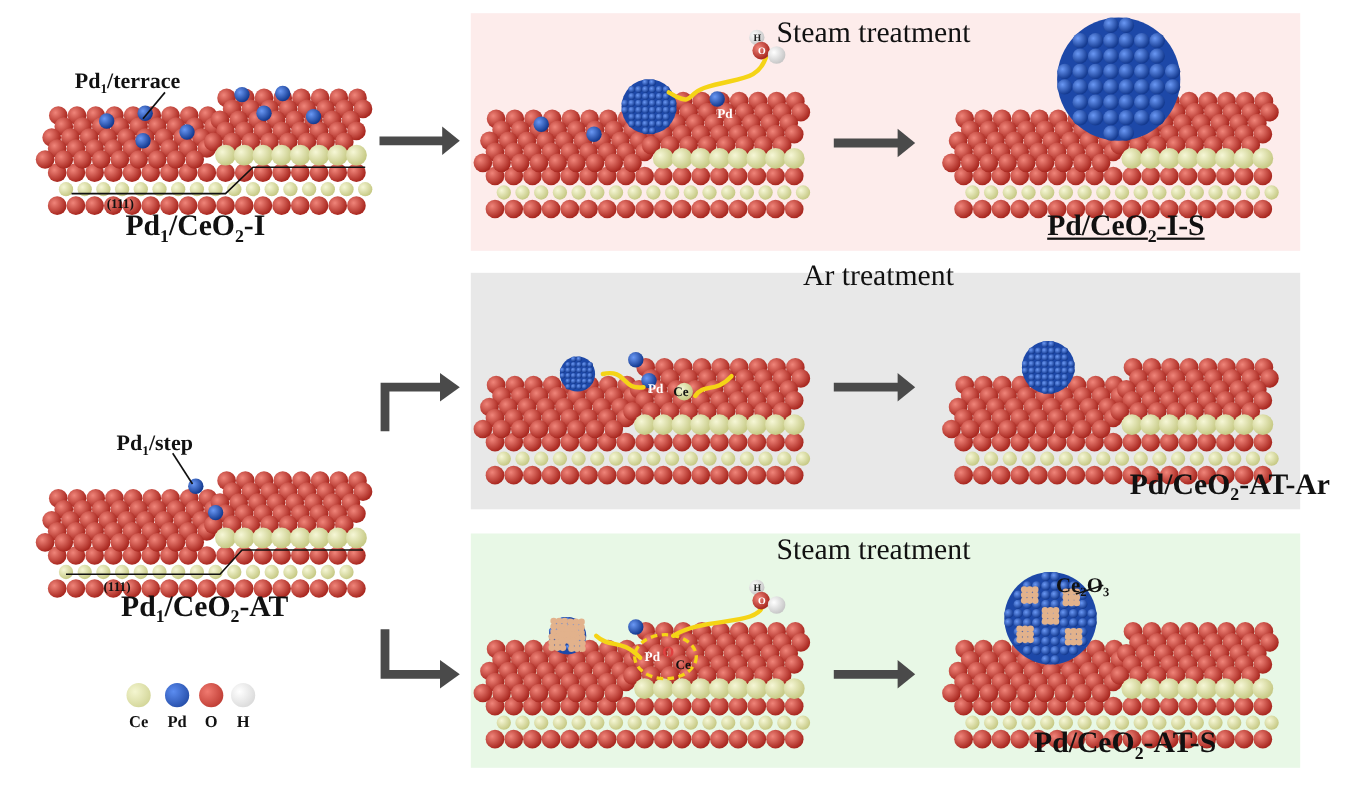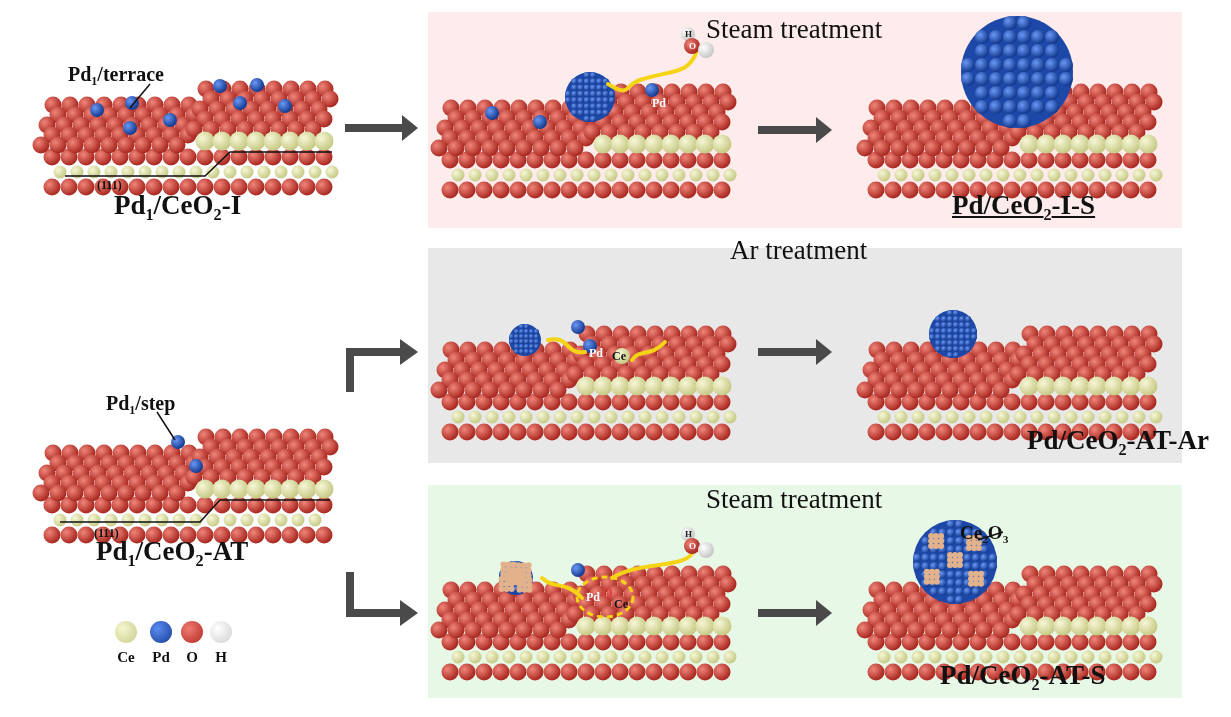--- a/index.html
+++ b/index.html
@@ -1605,21 +1605,21 @@
     <circle cx="960" cy="564.9" r="3" fill="#e2b28c"></circle>
     <line x1="978" y1="540" x2="1003" y2="532" stroke="#111" stroke-width="1.5"></line>
   </svg>
 
 <div class="small-label" style="left:68px;top:63px;"><span>Pd</span><sub>1</sub><span>/terrace</span></div>
 <div class="tiny" style="left:97px;top:178px;">(111)</div>
 <div class="label" style="left:114px;top:190px;"><span>Pd</span><sub>1</sub><span>/CeO</span><sub>2</sub><span>-I</span></div>
 
 <div class="small-label" style="left:106px;top:392px;"><span>Pd</span><sub>1</sub><span>/step</span></div>
 <div class="tiny" style="left:94px;top:526px;">(111)</div>
-<div class="label" style="left:96px;top:536px;"><span>Pd</span><sub>1</sub><span>/CeO</span><sub>2</sub><span>-AT</span></div>
+<div class="label" style="left:110px;top:536px;"><span>Pd</span><sub>1</sub><span>/CeO</span><sub>2</sub><span>-AT</span></div>
 
 <div class="label" style="left:952px;top:190px;text-decoration:underline;"><span>Pd/CeO</span><sub>2</sub><span>-I-S</span></div>
 <div class="label" style="left:983px;top:425px;margin-left:44px;"><span>Pd/CeO</span><sub>2</sub><span>-AT-Ar</span></div>
 <div class="label" style="left:940px;top:660px;"><span>Pd/CeO</span><sub>2</sub><span>-AT-S</span></div>
 
 <div class="small-label" style="left:960px;top:522px;font-size:19px;"><span>Ce</span><sub>2</sub><span>O</span><sub>3</sub></div>
 
 <div class="tiny" style="left:652px;top:96px;color:#fff;">Pd</div>
 <div class="tiny" style="left:589px;top:346px;color:#fff;">Pd</div>
 <div class="tiny" style="left:612px;top:349px;">Ce</div>

